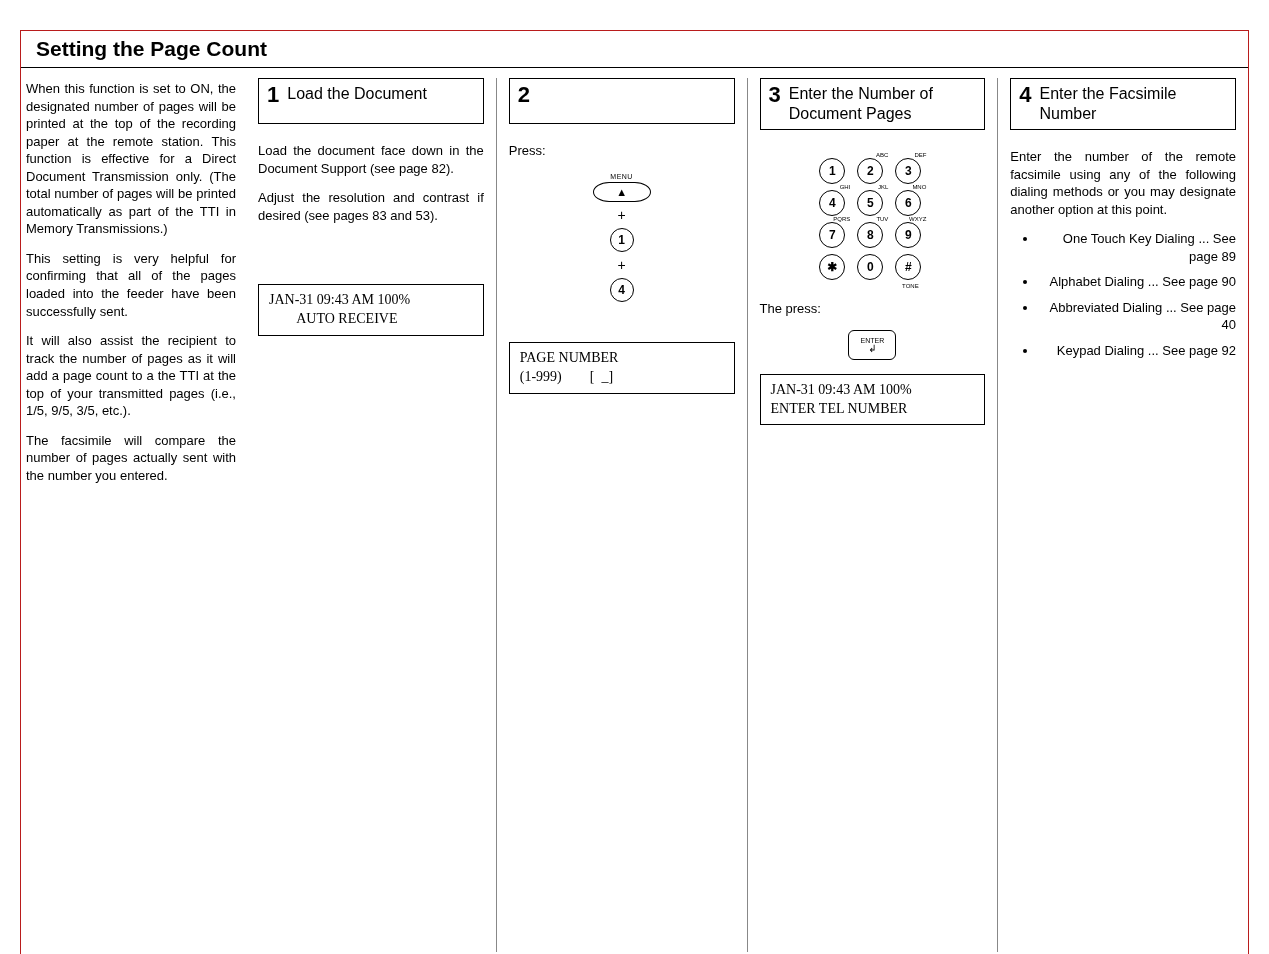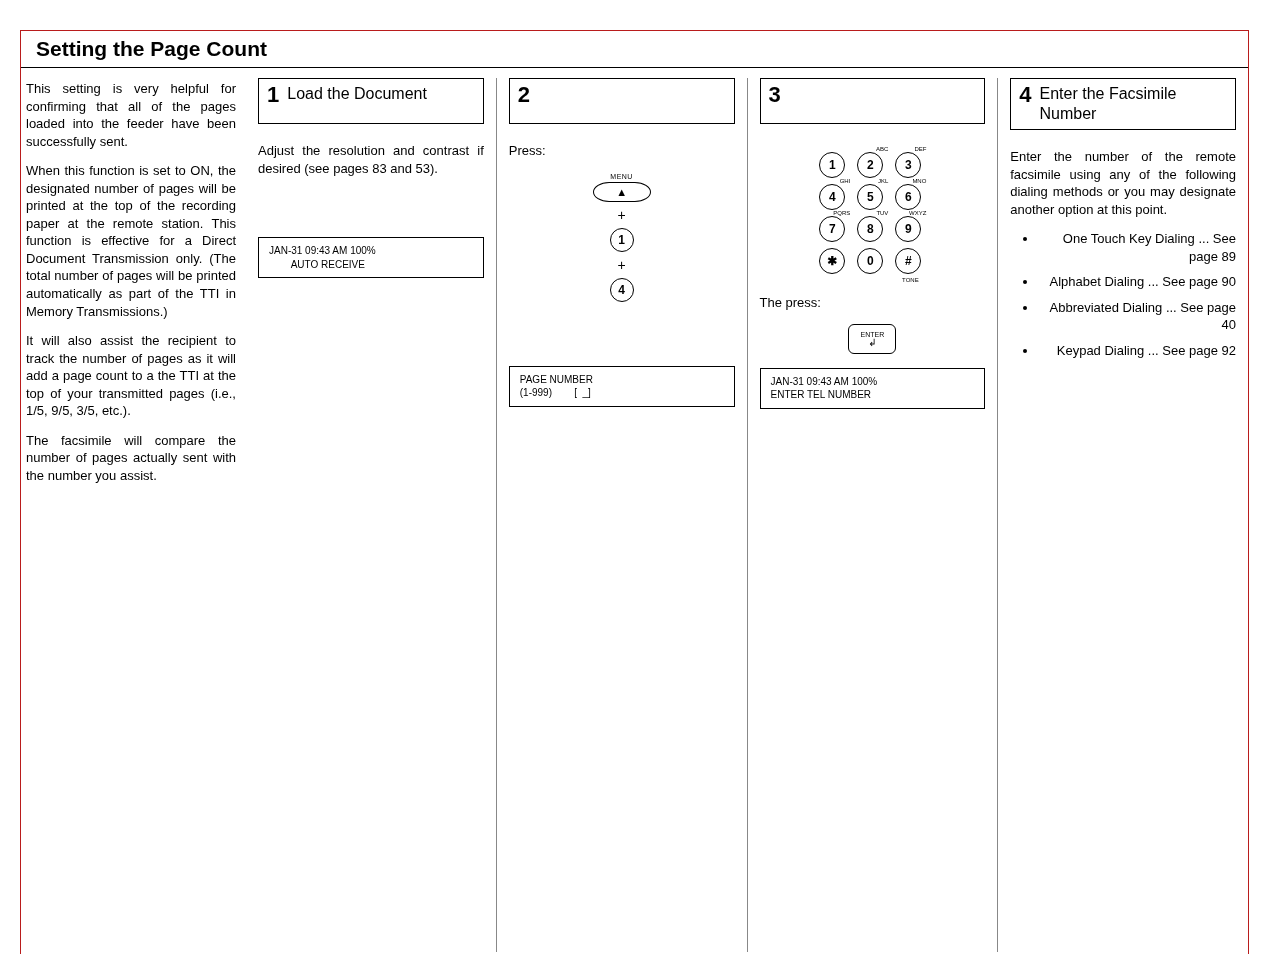--- a/index.html
+++ b/index.html
@@ -70,22 +70,22 @@
   }
   .step-body {
     padding-top: 18px;
     font-size: 13px;
     line-height: 1.35;
     text-align: justify;
   }
   .step-body p { margin-bottom: 12px; }
   .lcd-box {
     border: 1px solid #000;
-    font-family: Liberation Sans, sans-serif;
-    font-size: 10px;
+    font-family: Liberation Serif, serif;
+    font-size: 14px;
     padding: 6px 10px;
     white-space: pre;
     margin-top: 60px;
   }
   .lcd-box.tight { margin-top: 10px; }
   .key-seq {
     display: flex;
     flex-direction: column;
     align-items: center;
     gap: 6px;
@@ -180,34 +180,35 @@
 <body>
 
 <div class="page-wrap">
 <div class="outer-border">
   <div class="section-title-bar">
     <span class="section-title">Setting the Page Count</span>
   </div>
   <div class="main-row">
 
     <div class="intro-col">
+      <p>When this function is set to ON, the designated number of pages will be printed at the top of the recording paper at the remote station. This function is effective for a Direct Document Transmission only. (The total number of pages will be printed automatically as part of the TTI in Memory Transmissions.)</p>
       <p>This setting is very helpful for confirming that all of the pages loaded into the feeder have been successfully sent.</p>
-      <p>When this function is set to ON, the designated number of pages will be printed at the top of the recording paper at the remote station. This function is effective for a Direct Document Transmission only. (The total number of pages will be printed automatically as part of the TTI in Memory Transmissions.)</p>
       <p>It will also assist the recipient to track the number of pages as it will add a page count to a the TTI at the top of your transmitted pages (i.e., 1/5, 9/5, 3/5, etc.).</p>
-      <p>The facsimile will compare the number of pages actually sent with the number you assist.</p>
+      <p>The facsimile will compare the number of pages actually sent with the number you entered.</p>
     </div>
 
     <div class="steps-col">
 
       <div class="step">
         <div class="step-header">
           <span class="step-num">1</span>
           <span class="step-title">Load the Document</span>
         </div>
         <div class="step-body">
+          <p>Load the document face down in the Document Support (see page 82).</p>
           <p>Adjust the resolution and contrast if desired (see pages 83 and 53).</p>
           <div class="lcd-box">JAN-31 09:43 AM 100%
         AUTO RECEIVE</div>
         </div>
       </div>
 
       <div class="step">
         <div class="step-header">
           <span class="step-num">2</span>
         </div>
@@ -216,28 +217,29 @@
           <div class="key-seq">
             <div class="menu-btn">
               <div class="menu-label">MENU</div>
               <div class="menu-shape">▲</div>
             </div>
             <div class="plus">+</div>
             <div class="circle-btn">1</div>
             <div class="plus">+</div>
             <div class="circle-btn">4</div>
           </div>
-          <div class="lcd-box tight" style="margin-top:64px">PAGE NUMBER
+          <div class="lcd-box tight" style="margin-top:40px">PAGE NUMBER
 (1-999)        [  _]</div>
         </div>
       </div>
 
       <div class="step">
         <div class="step-header">
           <span class="step-num">3</span>
+          <span class="step-title">Enter the Number of Document Pages</span>
         </div>
         <div class="step-body">
           <div class="keypad">
             <div class="circle-btn">
                   <span>1</span>
                   <span class="sup"></span>
                 </div>
             <div class="circle-btn">
                   <span>2</span>
                   <span class="sup">ABC</span>

